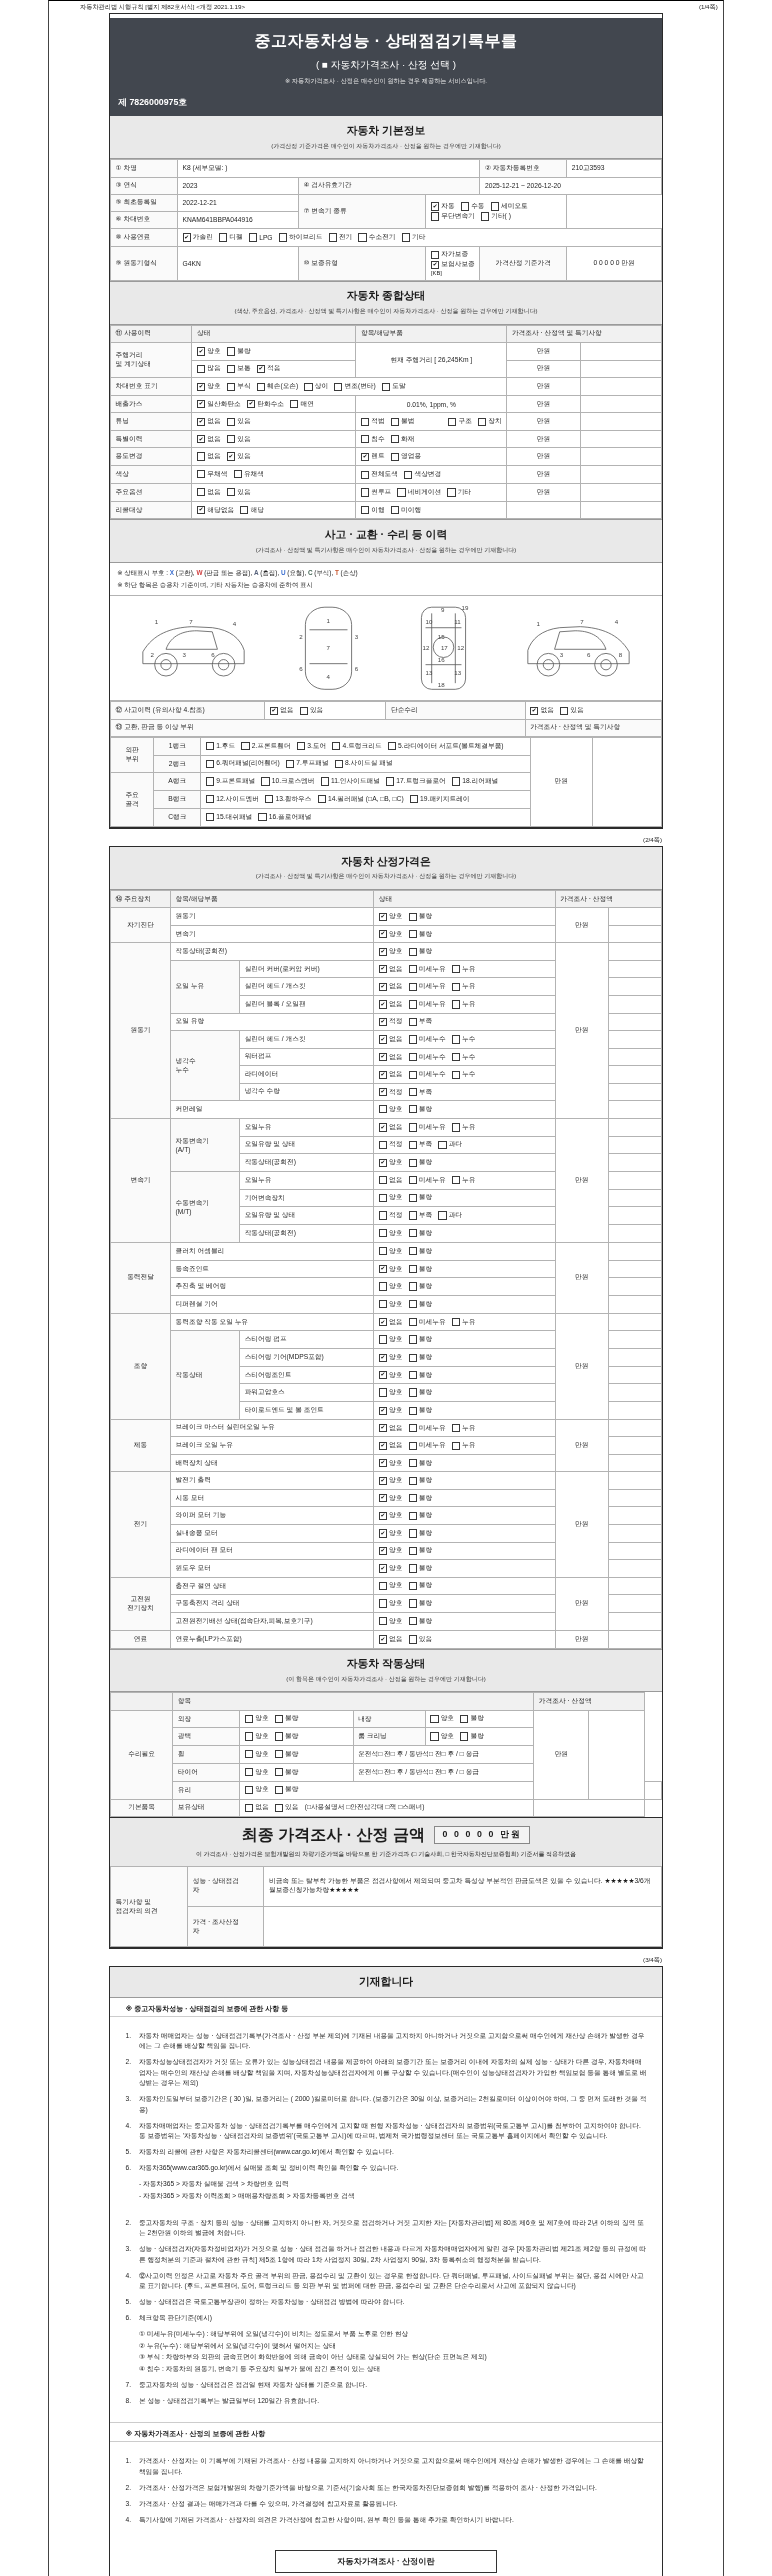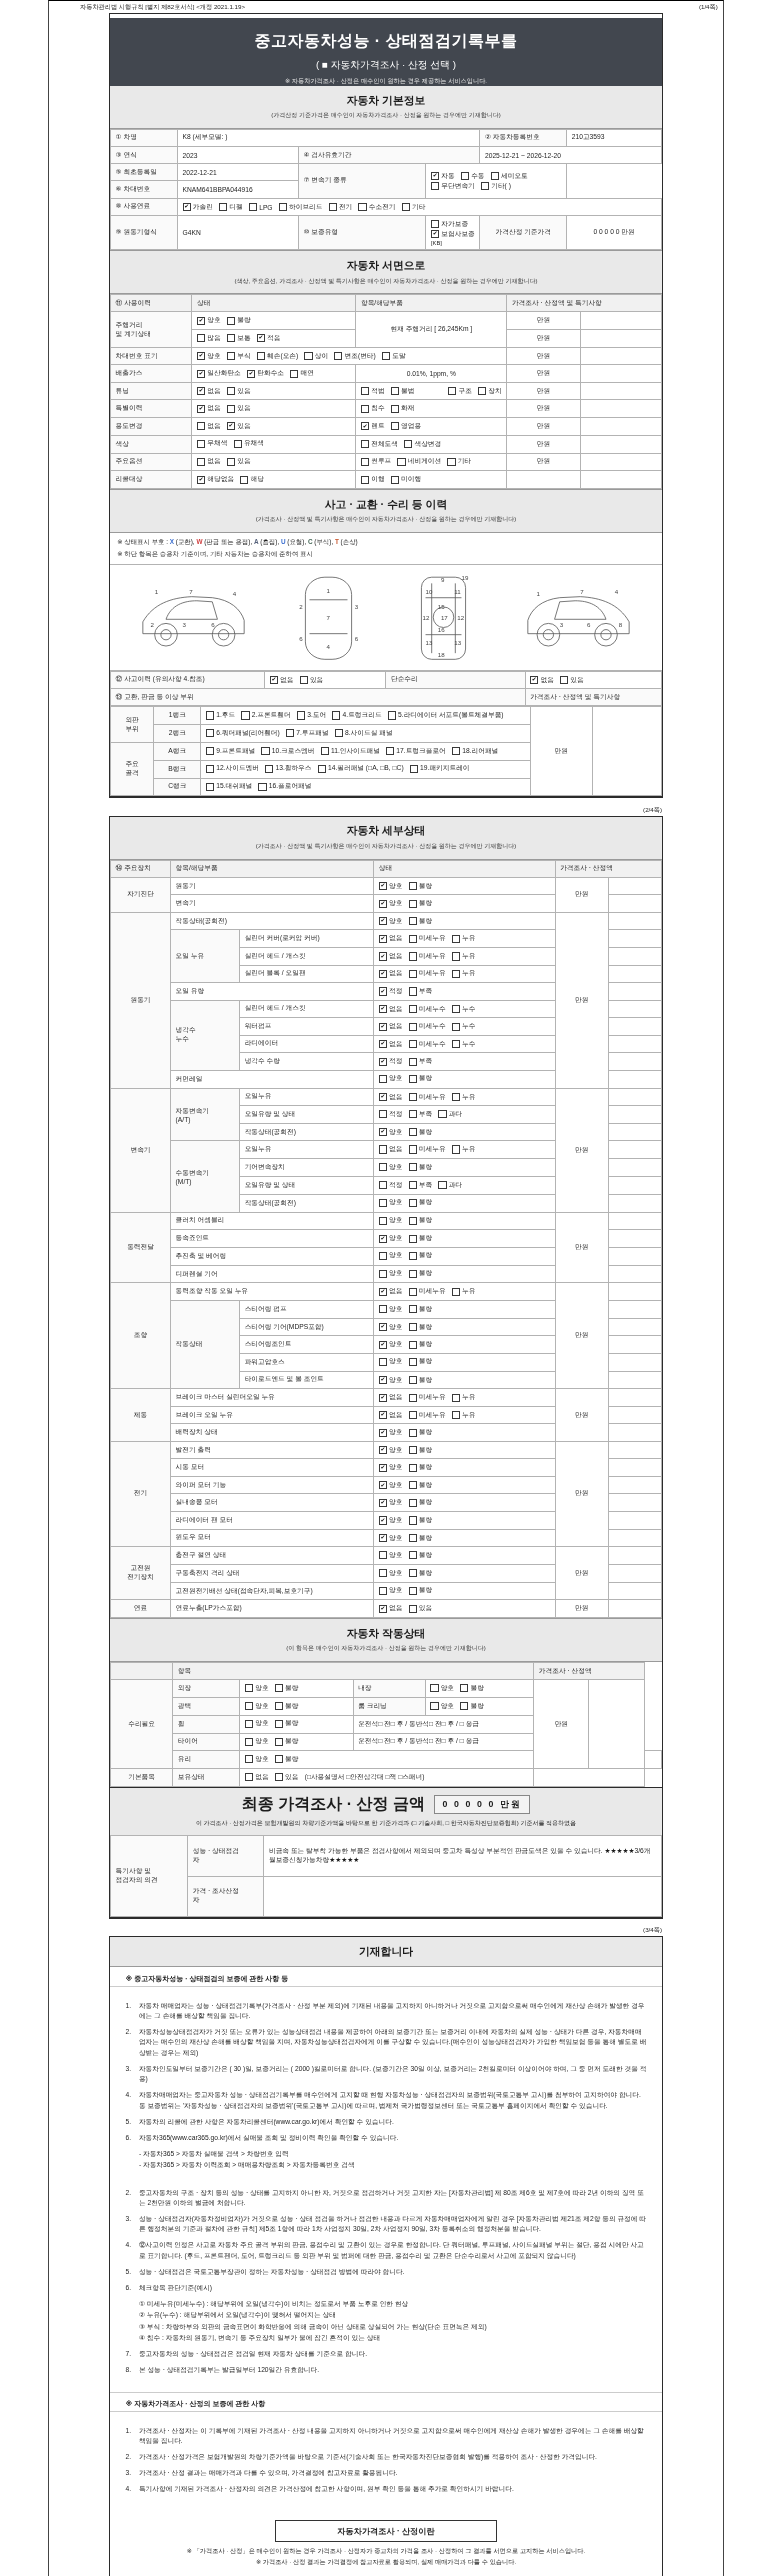--- a/index.html
+++ b/index.html
@@ -62,20 +62,21 @@
     <span>(1/4쪽)</span>
   </div>
 
   <div class="inner">
 
     <div class="card">
       <div class="main-head">
         <div class="t">중고자동차성능 · 상태점검기록부를</div>
         <div class="s">( ■ 자동차가격조사 · 산정 선택 )</div>
         <div class="n">※ 자동차가격조사 · 산정은 매수인이 원하는 경우 제공하는 서비스입니다.</div>
+        <div class="docno">제 7826000975호</div>
       </div>
 
       <div class="sec-head">
         <div class="t">자동차 기본정보</div>
         <div class="n">(가격산정 기준가격은 매수인이 자동차가격조사 · 산정을 원하는 경우에만 기재합니다)</div>
       </div>
       <div id="basic-table">
           <table class="grid">
             <tbody>
               <tr>
@@ -172,21 +173,21 @@
                     <span style="font-size: 5.7px;"> [KB]</span>
                   </span></td>
                 <td class="lbl c" style="white-space: pre-line;">가격산정 기준가격</td>
                 <td class="c" style="white-space: pre-line;">0 0 0 0 0 만원</td>
               </tr>
             </tbody>
           </table>
         </div>
 
       <div class="sec-head" style="border-top:0.5px solid #9a9a9a;">
-        <div class="t">자동차 서면으로</div>
+        <div class="t">자동차 종합상태</div>
         <div class="n">(색상, 주요옵션, 가격조사 · 산정액 및 특기사항은 매수인이 자동차가격조사 · 산정을 원하는 경우에만 기재합니다)</div>
       </div>
       <div id="overall-table">
           <table class="grid">
             <tbody>
               <tr>
                 <td class="head" colspan="1" style="width: 59px; white-space: pre-line;">⑪ 사용이력</td>
                 <td class="head" colspan="1" style="white-space: pre-line;">상태</td>
                 <td class="head" colspan="1" style="white-space: pre-line;">항목/해당부품</td>
                 <td class="head" colspan="2" style="width: 111px; white-space: pre-line;">가격조사 · 산정액 및 특기사항</td>
@@ -683,21 +684,21 @@
               </tr>
             </tbody>
           </table>
         </div>
     </div>
 
     <div class="pagemark">(2/4쪽)</div>
 
     <div class="card">
       <div class="sec-head">
-        <div class="t">자동차 세부상태</div>
+        <div class="t">자동차 산정가격은</div>
         <div class="n">(가격조사 · 산정액 및 특기사항은 매수인이 자동차가격조사 · 산정을 원하는 경우에만 기재합니다)</div>
       </div>
       <div id="detail-table">
           <table class="grid">
             <tbody>
               <tr>
                 <td class="head" style="width: 52px; white-space: pre-line;">⑭ 주요장치</td>
                 <td class="head" colspan="2" style="white-space: pre-line;">항목/해당부품</td>
                 <td class="head" style="width: 178px; white-space: pre-line;">상태</td>
                 <td class="head" colspan="2" style="width: 93px; white-space: pre-line;">가격조사 · 산정액</td>

